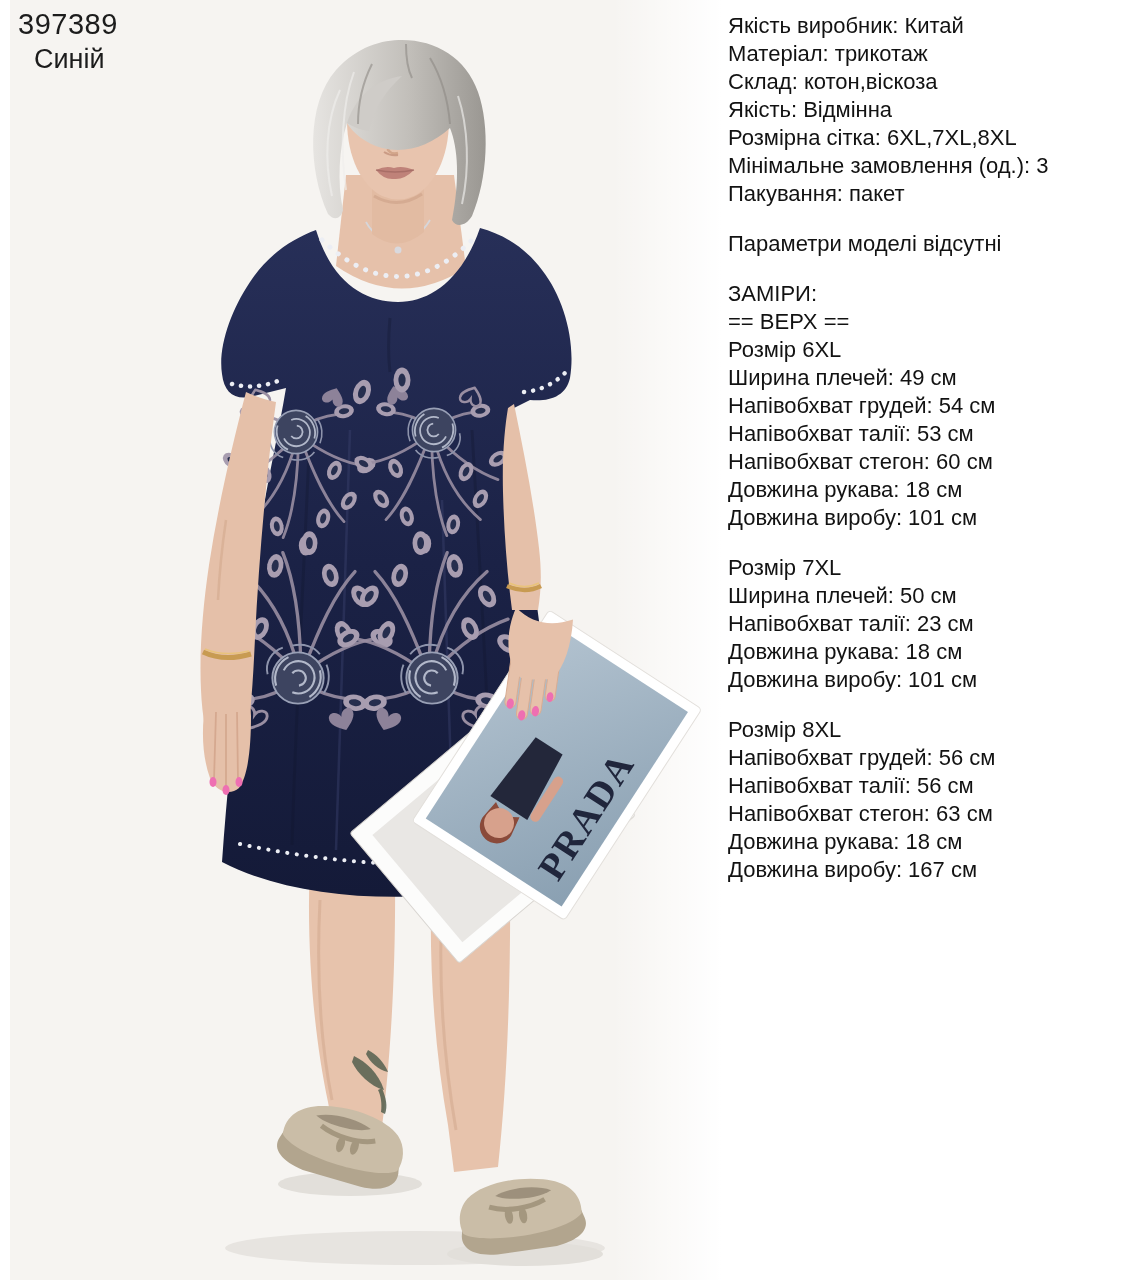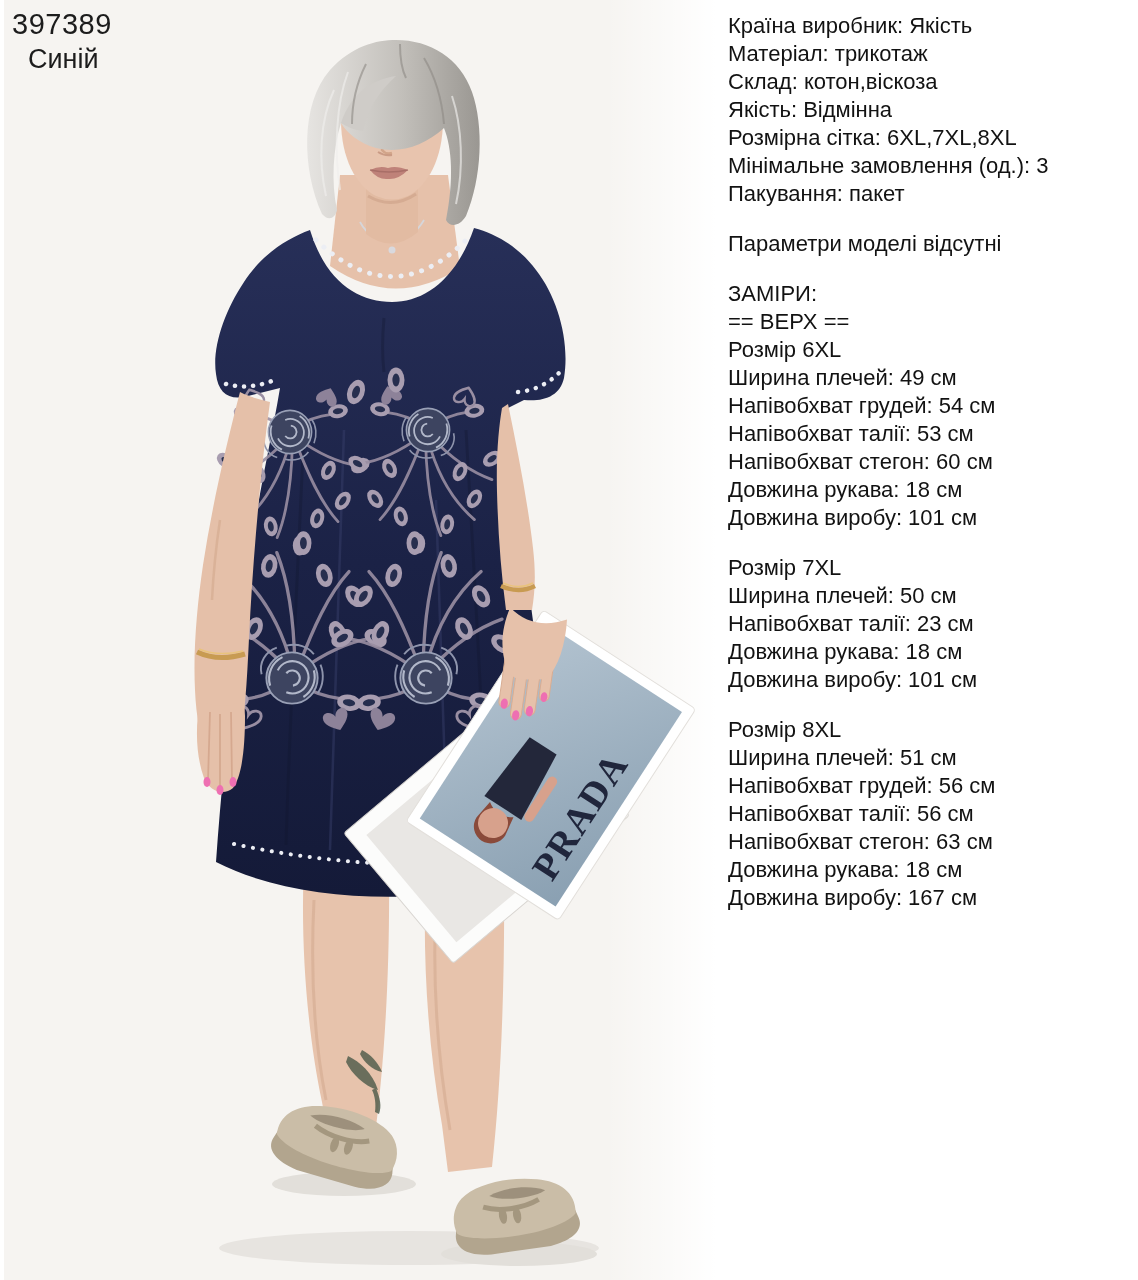--- a/index.html
+++ b/index.html
@@ -5,21 +5,21 @@
   * { box-sizing: border-box; }
   html,body { margin:0; padding:0; }
   body {
     width:1138px; height:1280px; position:relative;
     background:#ffffff;
     font-family:"Liberation Sans", sans-serif;
     color:#161616;
     overflow:hidden;
   }
   .photo-area {
-    position:absolute; left:4px; top:0; width:712px; height:1280px;
+    position:absolute; left:10px; top:0; width:712px; height:1280px;
   }
   .photo-area svg { display:block; }
   .sku-wrap {
     position:absolute; left:8px; top:8px; z-index:5; color:#1c1c1c;
     line-height:1.15;
   }
   .sku { font-size:29px; letter-spacing:0.5px; }
   .color-name { font-size:27px; margin-left:16px; margin-top:3px; }
   .info {
     position:absolute; left:728px; top:12px; width:404px;
@@ -269,21 +269,21 @@
           <ellipse cx="29.5" cy="92" rx="3.6" ry="5.2"></ellipse>
           <ellipse cx="42" cy="76" rx="3.4" ry="5"></ellipse>
         </g>
       </g>
     </svg>
   </div>
 
   <div class="info">
 
     <div class="block">
-      <p>Країна виробник: Якість</p>
+      <p>Якість виробник: Китай</p>
       <p>Матеріал: трикотаж</p>
       <p>Склад: котон,віскоза</p>
       <p>Якість: Відмінна</p>
       <p>Розмірна сітка: 6XL,7XL,8XL</p>
       <p>Мінімальне замовлення (од.): 3</p>
       <p>Пакування: пакет</p>
     </div>
 
     <div class="block">
       <p>Параметри моделі відсутні</p>
@@ -304,21 +304,20 @@
     <div class="block">
       <p>Розмір 7XL</p>
       <p>Ширина плечей: 50 см</p>
       <p>Напівобхват талії: 23 см</p>
       <p>Довжина рукава: 18 см</p>
       <p>Довжина виробу: 101 см</p>
     </div>
 
     <div class="block">
       <p>Розмір 8XL</p>
-      <p>Ширина плечей: 51 см</p>
       <p>Напівобхват грудей: 56 см</p>
       <p>Напівобхват талії: 56 см</p>
       <p>Напівобхват стегон: 63 см</p>
       <p>Довжина рукава: 18 см</p>
       <p>Довжина виробу: 167 см</p>
     </div>
 
   </div>
 </div>
 

